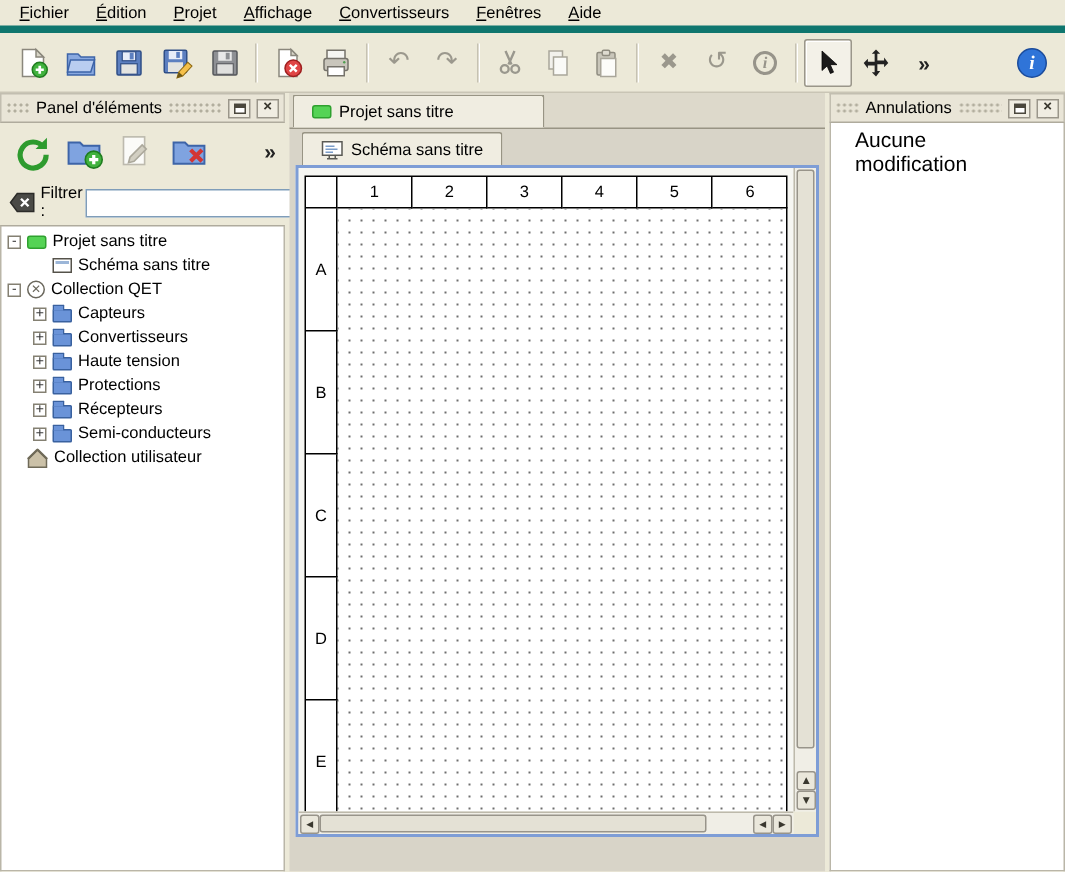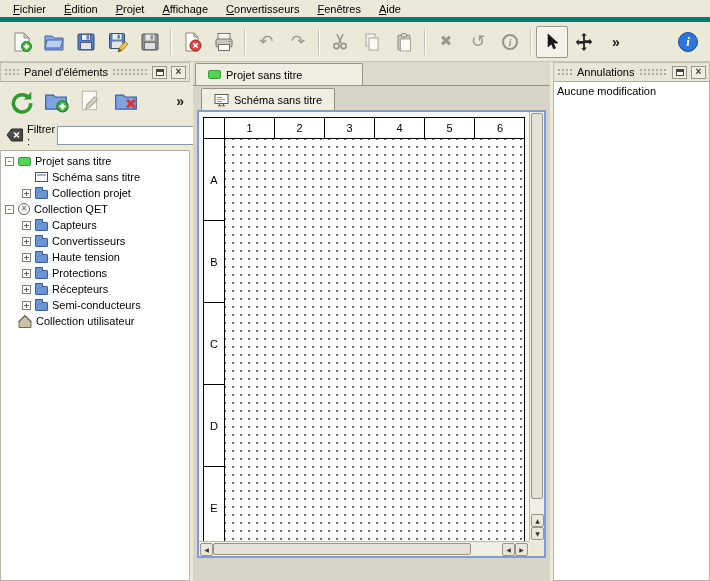--- a/index.html
+++ b/index.html
@@ -96,21 +96,21 @@
   .vscroll{position:absolute;right:0;top:0;bottom:15px;width:15px;background:#F0EEE6;border-left:1px solid #BDB9AB;display:flex;flex-direction:column;padding:1px}
   .hscroll{position:absolute;left:0;bottom:0;right:15px;height:15px;background:#F0EEE6;border-top:1px solid #BDB9AB;display:flex;flex-direction:row;padding:1px}
   .thumbv{width:12px;height:386px;background:#E4E1D5;border:1px solid #98948A;border-radius:2px}
   .thumbh{height:12px;width:258px;background:#E4E1D5;border:1px solid #98948A;border-radius:2px}
   .sbtn{width:13px;height:13px;flex:0 0 auto;background:#EAE7DB;border:1px solid #98948A;display:flex;align-items:center;justify-content:center;border-radius:2px}
   .tri{font-size:6px;line-height:1;color:#3A382F;font-family:"DejaVu Sans",sans-serif}
   .sspace{flex:1}
   .scorner{position:absolute;right:0;bottom:0;width:15px;height:15px;background:#ECE9D8}
 
   
-  .undo-list{flex:1;background:#fff;border:1px solid #BAB6A8;border-top:none;padding:3px 3px;font-size:11px}
+  .undo-list{flex:1;background:#fff;border:1px solid #BAB6A8;border-top:none;padding:3px 16px;font-size:14px}
 </style>
 </head>
 <body>
 
 <div class="app">
 
   <div class="menubar">
     <span class="menu-item">Fichier</span>
     <span class="menu-item">Édition</span>
     <span class="menu-item">Projet</span>
@@ -308,25 +308,20 @@
       <div class="tree">
         <div class="trow lvl0">
           <span class="exp m"></span>
           <span class="ticon proj"></span>
           <span class="tlabel">Projet sans titre</span>
         </div>
         <div class="trow lvl1">
           <span class="noexp"></span>
           <span class="ticon schem"></span>
           <span class="tlabel">Schéma sans titre</span>
-        </div>
-        <div class="trow lvl1">
-          <span class="exp p"></span>
-          <span class="ticon fold"></span>
-          <span class="tlabel">Collection projet</span>
         </div>
         <div class="trow lvl0">
           <span class="exp m"></span>
           <span class="ticon qet"></span>
           <span class="tlabel">Collection QET</span>
         </div>
         <div class="trow lvl1">
           <span class="exp p"></span>
           <span class="ticon fold"></span>
           <span class="tlabel">Capteurs</span>

